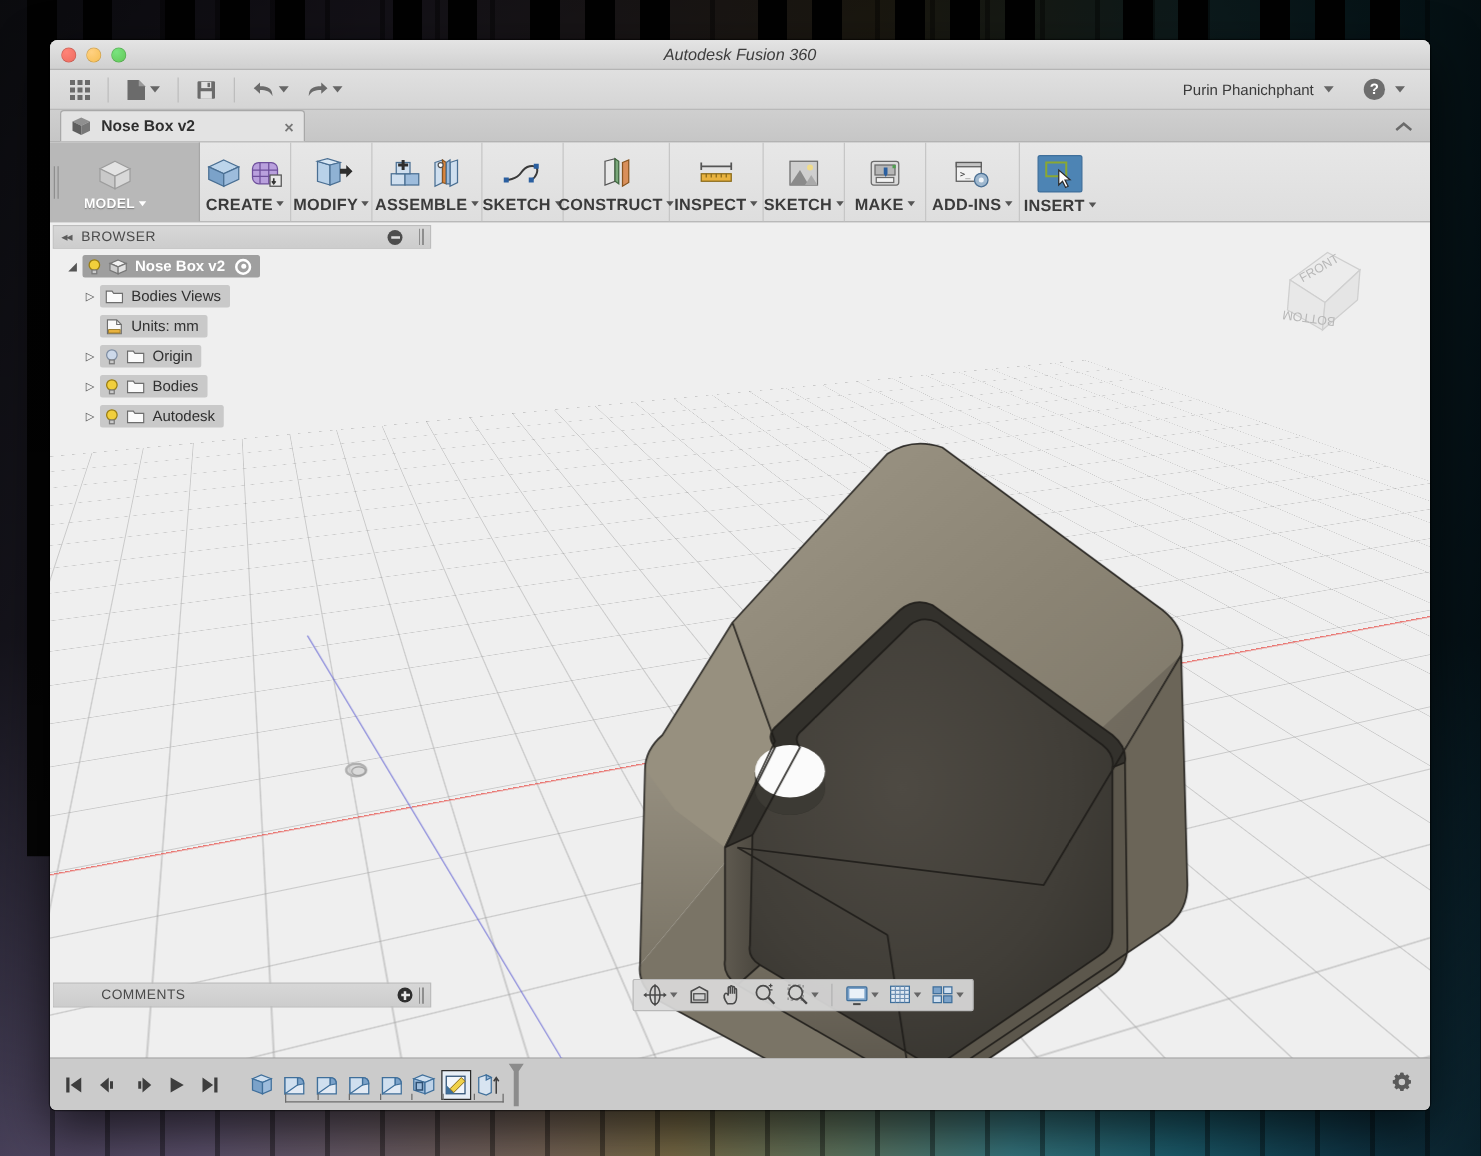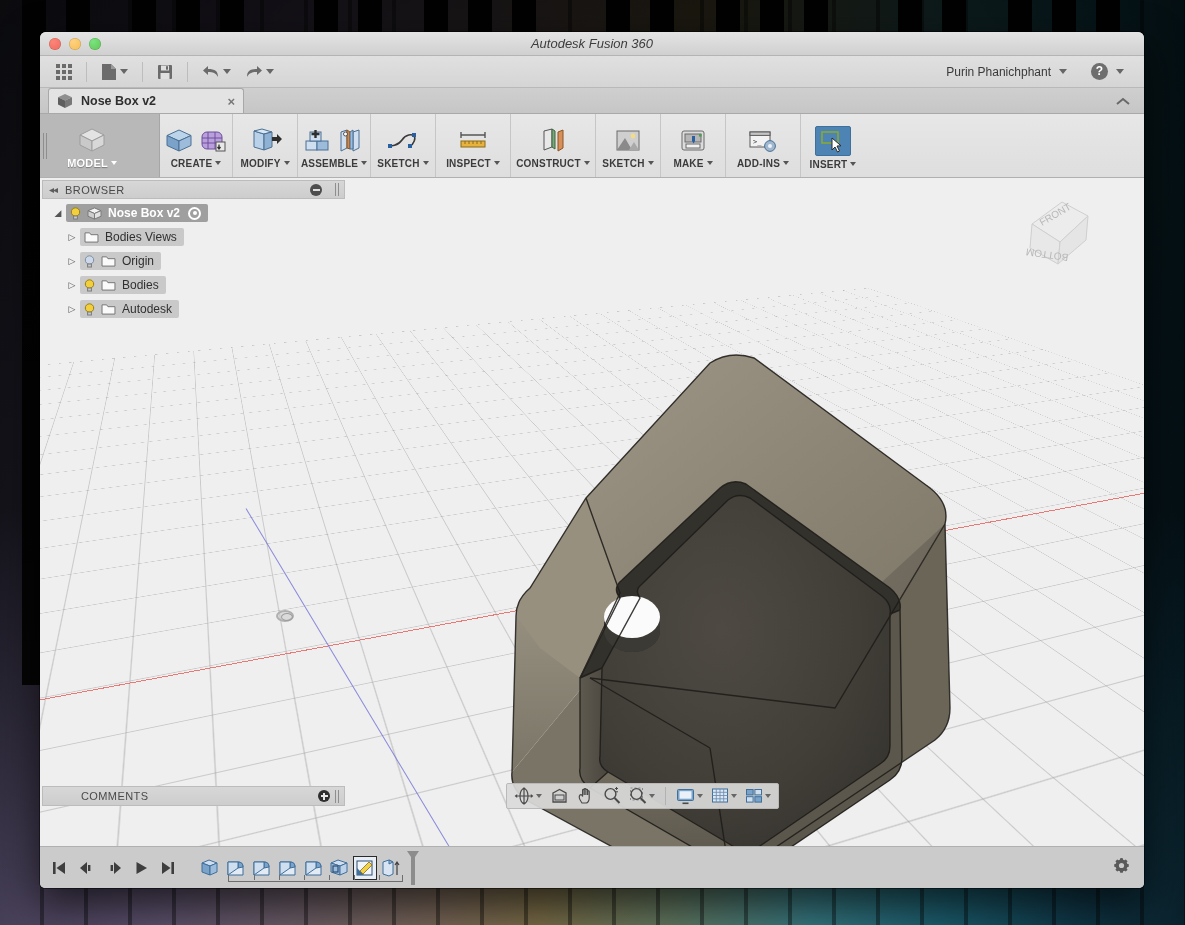--- a/index.html
+++ b/index.html
@@ -119,21 +119,21 @@
   }
   .grip { width: 10px; height: 100%; display: flex; align-items: center; justify-content: center; }
   .grip b { display: block; width: 1px; height: 26px; background: #8e8e8e; margin: 0 1px; }
   .rib-item {
     width: 56px; display: flex; flex-direction: column; align-items: center; justify-content: center;
     gap: 3px; padding-top: 4px;
   }
   .wspace .rib-item { width: 84px; }
   .rib-grp { display: flex; align-items: stretch; border-right: 1px solid #c6c6c6; padding: 0 4px; }
   .rib-grp.wide { padding: 0 2px; }
-  .rib-label { font-size: 10px; color: #3b3b3b; font-weight: bold; letter-spacing: .2px; white-space: nowrap; display: flex; align-items: center; gap: 3px; }
+  .rib-label { font-size: 13px; color: #3b3b3b; font-weight: bold; letter-spacing: .2px; white-space: nowrap; display: flex; align-items: center; gap: 3px; }
   .wspace .rib-label { color: #fff; text-shadow: 0 1px 1px rgba(0,0,0,.35); font-size: 11px; }
   .caret-sm { width: 0; height: 0; border-left: 3px solid transparent; border-right: 3px solid transparent; border-top: 4px solid #555; }
   .wspace .caret-sm { border-top-color: #fff; }
   .rib-ico { width: 34px; height: 28px; display: flex; align-items: center; justify-content: center; }
   .rib-ico.sel { background: #4d84b4; border: 1px solid #3f6f9b; border-radius: 2px; width: 36px; height: 30px; }
   .grp-2 { display: flex; }
 
   
   #workspace { flex: 1 1 auto; position: relative; background: #efefef; overflow: hidden; }
 
@@ -431,46 +431,46 @@
           </svg>
         </div>
         <div class="rib-label">
           <span>SKETCH</span>
           <span class="caret-sm"></span>
         </div>
       </div>
     </div>
 
     <div class="rib-grp">
+      <div class="rib-item" style="width:76px">
+        <div class="rib-ico">
+          <svg width="34" height="26" viewBox="0 0 34 26">
+            <path d="M8 3 L16 1 V19 L8 22 z" fill="#e8e8e8" stroke="#555"></path>
+            <path d="M16 1 L19 3 V21 L16 19 z" fill="#7aa87a" stroke="#3f663f"></path>
+            <path d="M22 4 L27 2 V20 L22 23 z" fill="#d98f5a" stroke="#8a5520"></path>
+          </svg>
+        </div>
+        <div class="rib-label">
+          <span>CONSTRUCT</span>
+          <span class="caret-sm"></span>
+        </div>
+      </div>
+    </div>
+
+    <div class="rib-grp">
       <div class="rib-item" style="width:66px">
         <div class="rib-ico">
           <svg width="34" height="26" viewBox="0 0 34 26">
             <path d="M5 7 h24 M5 4 v6 M29 4 v6" stroke="#555" stroke-width="1.4" fill="none"></path>
             <rect x="5" y="13" width="24" height="6" fill="#e8b23f" stroke="#8a6a18"></rect>
             <path d="M9 13v3M13 13v3M17 13v3M21 13v3M25 13v3" stroke="#8a6a18" stroke-width="1"></path>
           </svg>
         </div>
         <div class="rib-label">
           <span>INSPECT</span>
-          <span class="caret-sm"></span>
-        </div>
-      </div>
-    </div>
-
-    <div class="rib-grp">
-      <div class="rib-item" style="width:76px">
-        <div class="rib-ico">
-          <svg width="34" height="26" viewBox="0 0 34 26">
-            <path d="M8 3 L16 1 V19 L8 22 z" fill="#e8e8e8" stroke="#555"></path>
-            <path d="M16 1 L19 3 V21 L16 19 z" fill="#7aa87a" stroke="#3f663f"></path>
-            <path d="M22 4 L27 2 V20 L22 23 z" fill="#d98f5a" stroke="#8a5520"></path>
-          </svg>
-        </div>
-        <div class="rib-label">
-          <span>CONSTRUCT</span>
           <span class="caret-sm"></span>
         </div>
       </div>
     </div>
 
     <div class="rib-grp">
       <div class="rib-item">
         <div class="rib-ico">
           <svg width="30" height="26" viewBox="0 0 30 26">
             <rect x="4" y="3" width="22" height="19" fill="#cfcfcf" stroke="#6a6a6a"></rect>
@@ -677,20 +677,31 @@
         <div class="tree-row indent-1">
           <span class="tree-arrow">▷</span>
           <span class="tree-chip">
             <svg class="folder" viewBox="0 0 16 13">
               <path d="M1 2 h5 l1.4 2 H15 v8 H1 z" fill="#fafafa" stroke="#6e6e6e"></path>
             </svg>
             <span>Bodies Views</span>
           </span>
         </div>
 
+        <div class="tree-row indent-1">
+          <span class="tree-arrow"></span>
+          <span class="tree-chip">
+            <svg class="folder" viewBox="0 0 16 13">
+              <path d="M2 1 h8 l4 4 v8 H2 z" fill="#fafafa" stroke="#6e6e6e"></path>
+              <path d="M10 1 v4 h4" fill="none" stroke="#6e6e6e"></path>
+              <rect x="3" y="9.4" width="10" height="3" fill="#e8b23f" stroke="#8a6a18" stroke-width=".7"></rect>
+            </svg>
+            <span>Units: mm</span>
+          </span>
+        </div>
 
         <div class="tree-row indent-1">
           <span class="tree-arrow">▷</span>
           <span class="tree-chip">
             <svg class="bulb" viewBox="0 0 11 13">
               <circle cx="5.5" cy="5" r="4.2" fill="#cdd9ea" stroke="#7e8da3"></circle>
               <rect x="3.6" y="9" width="3.8" height="3" fill="#c9c9c9" stroke="#7a7a7a"></rect>
             </svg>
             <svg class="folder" viewBox="0 0 16 13">
               <path d="M1 2 h5 l1.4 2 H15 v8 H1 z" fill="#fafafa" stroke="#6e6e6e"></path>

